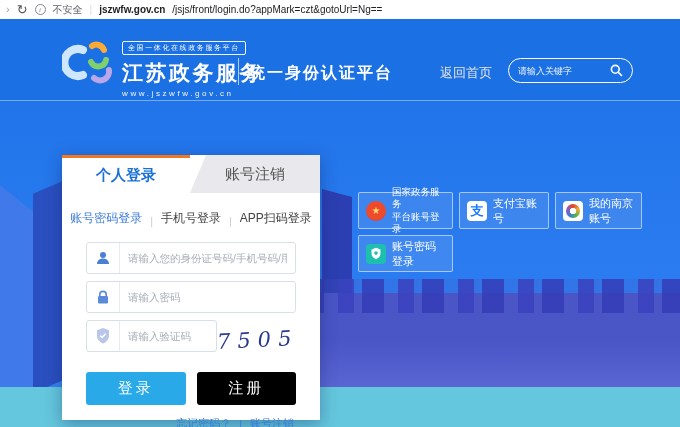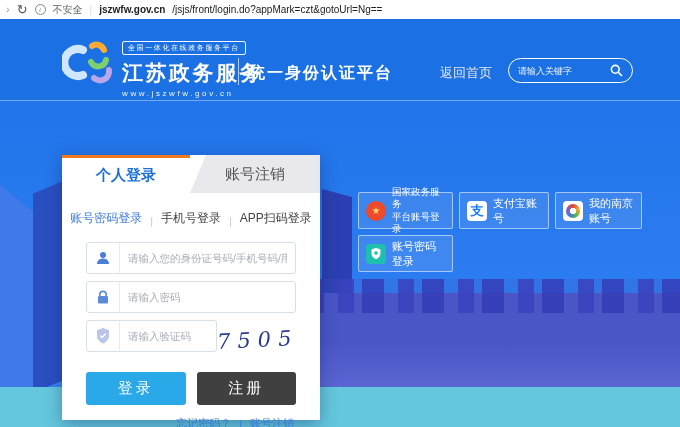--- a/index.html
+++ b/index.html
@@ -71,21 +71,21 @@
     border-right:1px solid #e7ebf2; flex-shrink:0; }
   .field input { flex:1; min-width:0; border:none; outline:none; font-size:10.5px; padding:0 8px; color:#333; }
   .field input::placeholder { color:#a8aeb8; }
   .captcha-row { display:flex; align-items:center; }
   .captcha-field { width:131px; flex-shrink:0; }
   .captcha-code { flex:1; text-align:center; font-family:"DejaVu Serif", serif; font-style:italic;
     font-size:21px; color:#2b3a8e; letter-spacing:7px; transform:rotate(-3deg); cursor:pointer; user-select:none; }
   .btn-row { display:flex; gap:11px; margin-top:13px; }
   .btn { flex:1; height:33px; border:none; border-radius:3px; color:#fff; font-size:15px; letter-spacing:3px; cursor:pointer; }
   .btn-login { background:#29a9e8; }
-  .btn-register { background:#404040; }
+  .btn-register { background:#000000; }
   .links-row { display:flex; justify-content:flex-end; align-items:center; gap:8px; font-size:11px;
     color:#3b7bd9; margin-top:11px; padding-right:2px; }
   .links-row a { color:#3b7bd9; text-decoration:none; cursor:pointer; }
   .lsep { color:#3b7bd9; }
 
   
   .quick-panel { position:absolute; left:358px; top:192px; width:285px; z-index:5; color:#fff; }
   .quick-title { text-align:center; font-size:15px; font-weight:bold; letter-spacing:1.5px; margin-bottom:13px; }
   .quick-grid { display:flex; flex-wrap:wrap; gap:6px; }
   .qbtn { height:37px; border:1px solid rgba(255,255,255,.55); background:rgba(255,255,255,.10);

